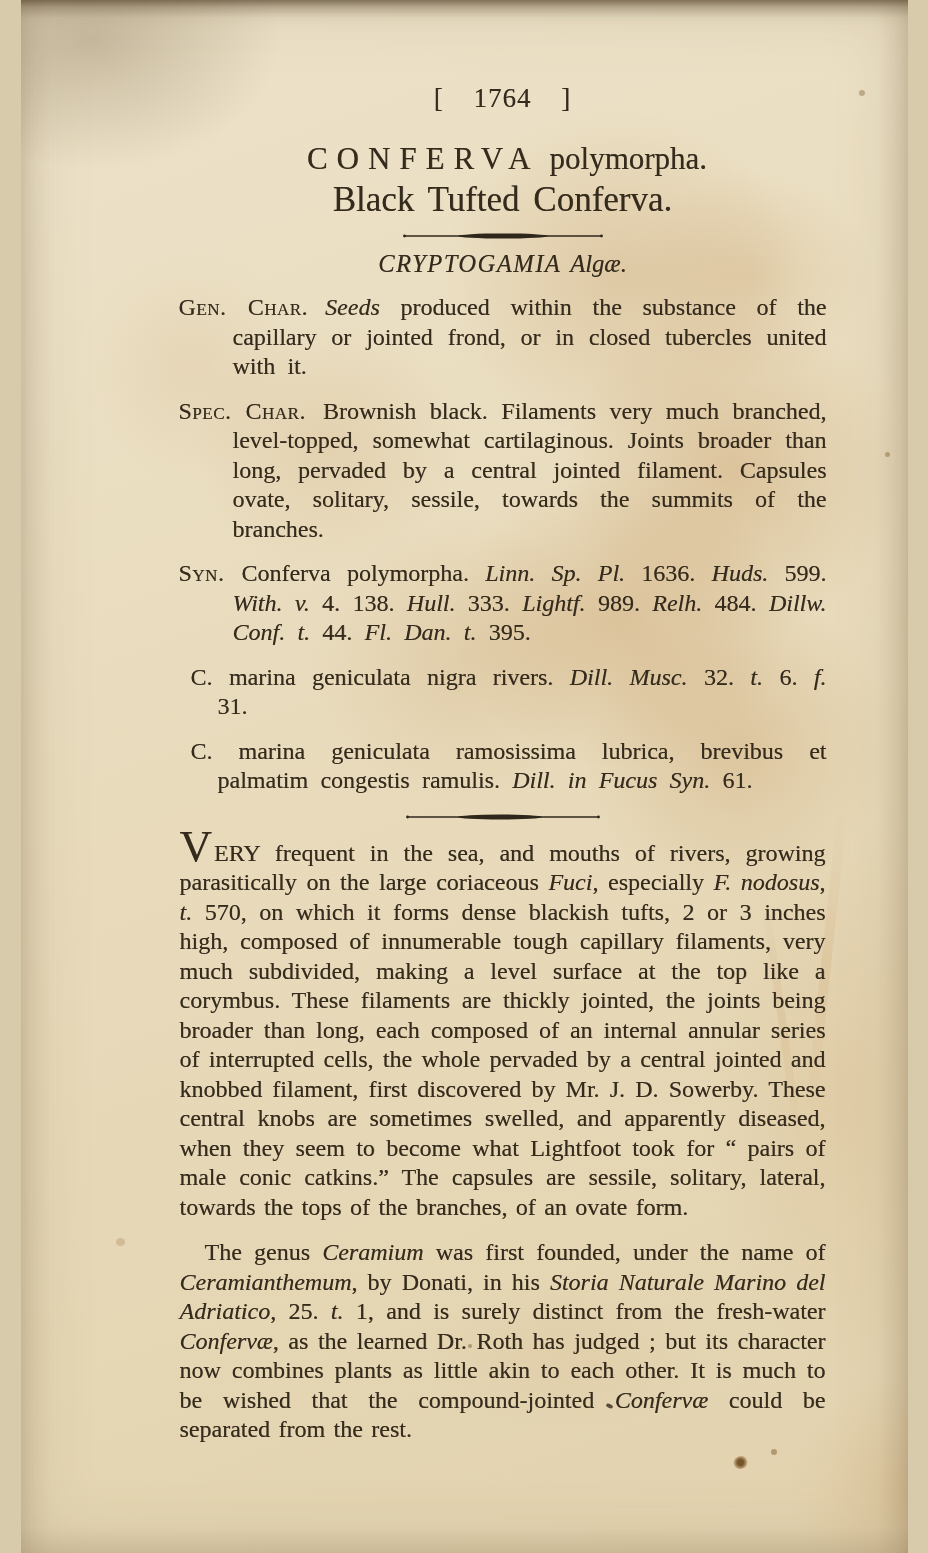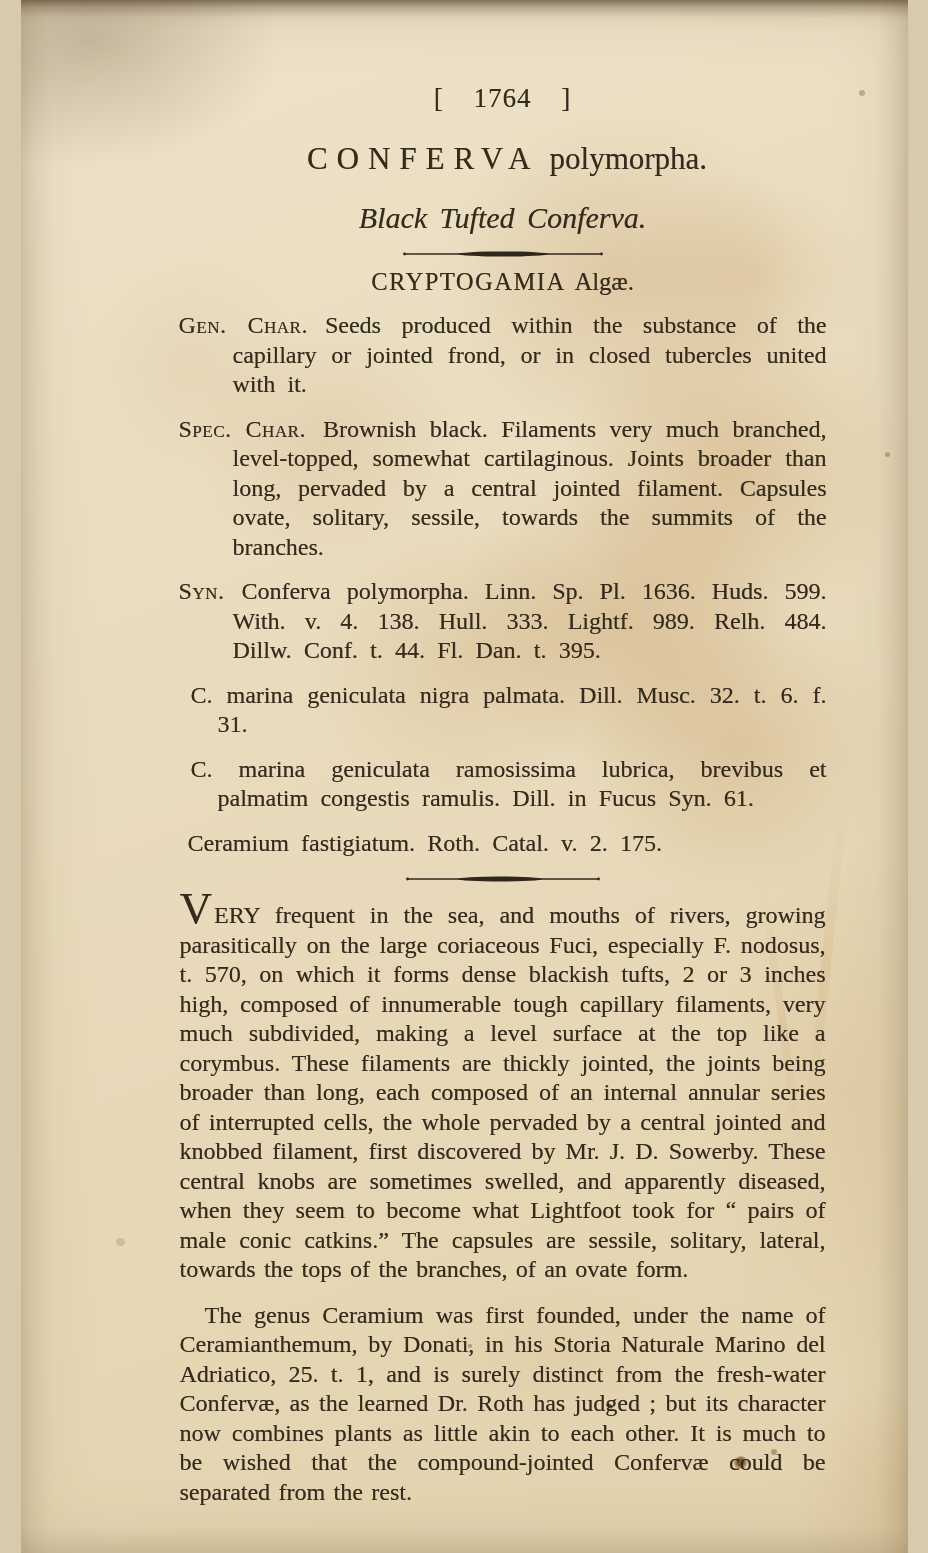--- a/index.html
+++ b/index.html
@@ -88,26 +88,26 @@
   .spot.s5{left:95px;top:1238px;width:9px;height:8px;border-radius:50%;background:rgba(150,104,50,.25);}
   .spot.s6{left:864px;top:452px;width:5px;height:5px;border-radius:50%;background:rgba(120,84,38,.4);}
   .spot.s7{left:447px;top:1344px;width:4px;height:4px;border-radius:50%;background:rgba(90,64,30,.4);}
 
   .content{
     position:absolute;left:143px;top:84px;width:678px;
     font-size:24px;line-height:29.5px;
     text-shadow:0.3px 0.3px 0.4px rgba(53,43,30,.55);
   }
   .center{text-align:center;}
-  .it{}
+  .it{font-style:italic;}
   .plate{font-size:27px;word-spacing:22px;letter-spacing:1px;}
   .title{margin:26px 0 0 0;font-weight:normal;font-size:31px;line-height:38px;}
   .genus{letter-spacing:9px;margin-left:9px;}
   .species{margin-left:10px;text-align:center;}
-  .subtitle{font-size:30px;line-height:34px;margin-top:23px;font-style:italic;word-spacing:5px;}
+  .subtitle{font-size:35px;line-height:34px;margin-top:5px;word-spacing:5px;}
   .rule{display:block;margin:13px auto 7px;}
   .rule2{margin:15px auto 11px;}
   .classification{font-size:24.5px;margin-bottom:7px;}
   .clsA{letter-spacing:1.5px;margin-right:9px;}
   .entry{margin:15px;text-align:justify;word-spacing:0.26em;}
   .hangA{padding-left:54px;text-indent:-54px;}
   .cEntry{margin-left:27px;padding-left:27px;text-indent:-27px;}
   .dEntry{margin-left:24px;padding-left:30px;text-indent:-30px;}
   .sc{font-variant:small-caps;letter-spacing:0.5px;margin-right:17px;}
   .body-para{margin:16px;text-align:justify;word-spacing:0.1em;}
@@ -145,23 +145,22 @@
     </svg>
 
     <div class="classification center"><span class="it clsA">CRYPTOGAMIA</span><span class="it">Algæ.</span></div>
 
     <p class="entry hangA"><span class="sc">Gen. Char.</span><span><span class="it">Seeds</span><span> produced within the substance of the capillary or jointed frond, or in closed tubercles united with it.</span></span></p>
 
     <p class="entry hangA"><span class="sc">Spec. Char.</span><span><span>Brownish black. Filaments very much branched, level-topped, somewhat cartilaginous. Joints broader than long, pervaded by a central jointed filament. Capsules ovate, solitary, sessile, towards the summits of the branches.</span></span></p>
 
     <p class="entry hangA"><span class="sc">Syn.</span><span><span>Conferva polymorpha. </span><span class="it">Linn. Sp. Pl.</span><span> 1636. </span><span class="it">Huds.</span><span> 599. </span><span class="it">With. v.</span><span> 4. 138. </span><span class="it">Hull.</span><span> 333. </span><span class="it">Lightf.</span><span> 989. </span><span class="it">Relh.</span><span> 484. </span><span class="it">Dillw. Conf. t.</span><span> 44. </span><span class="it">Fl. Dan. t.</span><span> 395.</span></span></p>
 
-    <p class="entry cEntry"><span>C. marina geniculata nigra palmata. </span><span class="it">Dill. Musc.</span><span> 32. </span><span class="it">t.</span><span> 6. </span><span class="it">f.</span><span> 31.</span></p>
+    <p class="entry cEntry"><span>C. marina geniculata nigra rivers. </span><span class="it">Dill. Musc.</span><span> 32. </span><span class="it">t.</span><span> 6. </span><span class="it">f.</span><span> 31.</span></p>
     <p class="entry cEntry"><span>C. marina geniculata ramosissima lubrica, brevibus et palmatim congestis ramulis. </span><span class="it">Dill. in Fucus Syn.</span><span> 61.</span></p>
-    <p class="entry dEntry"><span>Ceramium fastigiatum. </span><span class="it">Roth. Catal. v.</span><span> 2. 175.</span></p>
 
     <svg class="rule rule2" width="196" height="12" viewBox="0 0 196 12">
       <line x1="2" y1="6" x2="194" y2="6" stroke="#2f271b" stroke-width="1.5"></line>
       <ellipse cx="95" cy="6" rx="42" ry="2.5" fill="#2f271b"></ellipse>
       <circle cx="2.5" cy="6" r="1.4" fill="#2f271b"></circle>
         <circle cx="193.5" cy="6" r="1.4" fill="#2f271b"></circle>
     </svg>
 
     <p class="body-para"><span class="dropcap">V</span><span><span>ERY frequent in the sea, and mouths of rivers, growing parasitically on the large coriaceous </span><span class="it">Fuci</span><span>, especially </span><span class="it">F. nodosus</span><span>, </span><span class="it">t.</span><span> 570, on which it forms dense blackish tufts, 2 or 3 inches high, composed of innumerable tough capillary filaments, very much subdivided, making a level surface at the top like a corymbus. These filaments are thickly jointed, the joints being broader than long, each composed of an internal annular series of interrupted cells, the whole pervaded by a central jointed and knobbed filament, first discovered by Mr. J. D. Sowerby. These central knobs are sometimes swelled, and apparently diseased, when they seem to become what Lightfoot took for “ pairs of male conic catkins.” The capsules are sessile, solitary, lateral, towards the tops of the branches, of an ovate form.</span></span></p>
 

